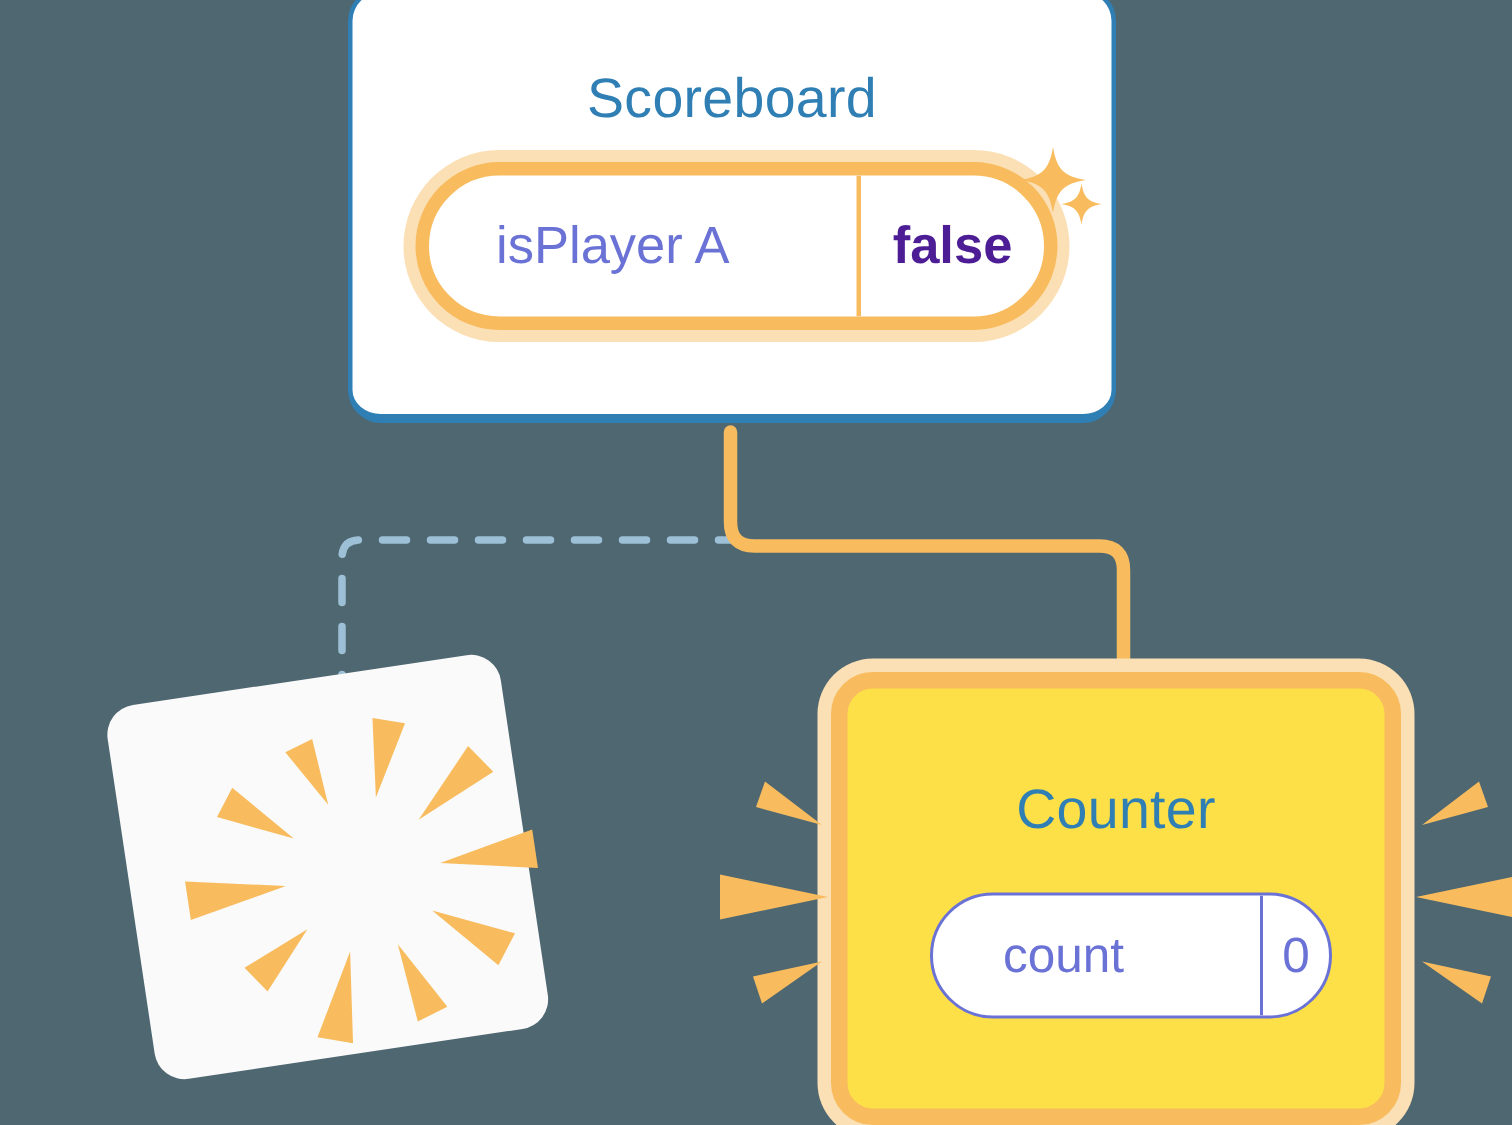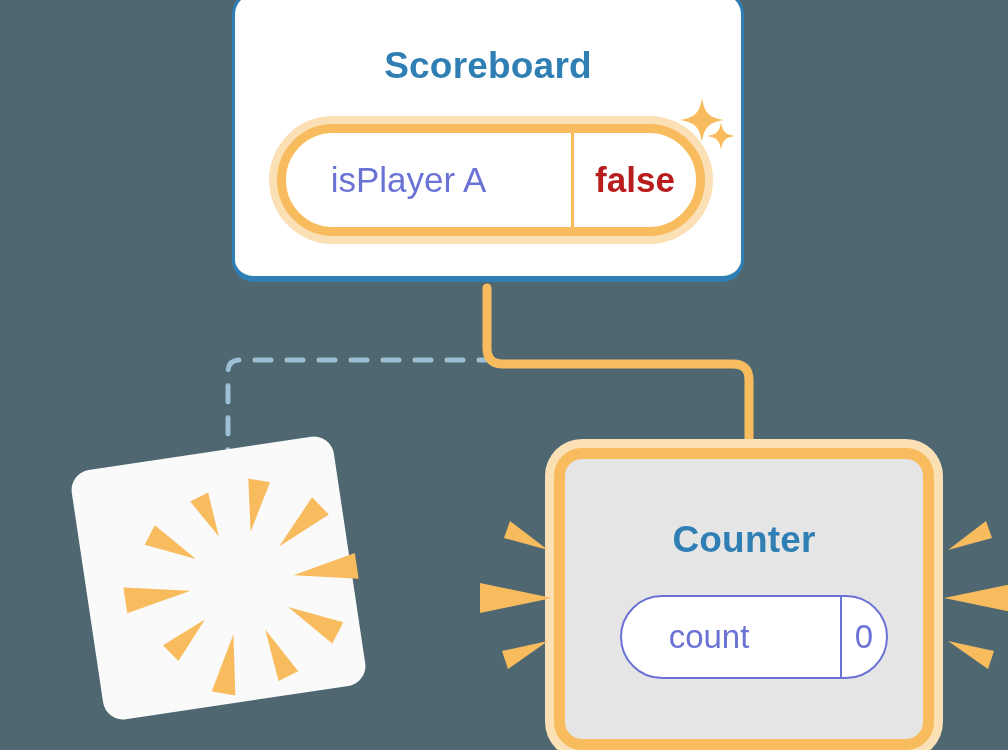--- a/index.html
+++ b/index.html
@@ -35,31 +35,31 @@
     border-radius: 22px;
     box-sizing: border-box;
     z-index: 6;
   }
   .card-title {
     position: absolute;
     left: 0; right: 0;
     text-align: center;
     color: #2f7fb5;
     font-size: 37px;
-    font-weight: 700;
+    font-weight: 400;
     letter-spacing: 0.2px;
     white-space: nowrap;
   }
   .scoreboard-card .card-title { top: 50px; }
 
   
   .pill-hl {
     position: absolute;
     left: 42px;
-    top: 129px;
+    top: 113px;
     width: 428px;
     height: 112px;
     border-radius: 60px;
     background: #ffffff;
     border: 9px solid #f8bc5e;
     box-sizing: border-box;
     box-shadow: 0 0 0 8px #fbdfb5;
     display: flex;
     align-items: stretch;
     overflow: hidden;
@@ -74,39 +74,39 @@
   }
   .pill-hl .pill-key {
     flex: 0 0 245px;
     color: #6b72d6;
     font-size: 35px;
     font-weight: 400;
   }
   .pill-hl .pill-val {
     flex: 1 1 auto;
     border-left: 3px solid #f8bc5e;
-    color: #b91c1c;
+    color: #4c1d95;
     font-size: 35px;
     font-weight: 700;
   }
 
   
   .sparkle {
     position: absolute;
     z-index: 8;
   }
 
   
   .counter-card {
     position: absolute;
     left: 554px;
     top: 448px;
     width: 380px;
     height: 302px;
-    background: #e5e5e5;
+    background: #fde047;
     border: 11px solid #f8bc5e;
     border-radius: 28px;
     box-sizing: border-box;
     box-shadow: 0 0 0 9px #fbdfb5;
     z-index: 6;
   }
   .counter-card .card-title { top: 60px; }
 
   .pill-plain {
     position: absolute;

